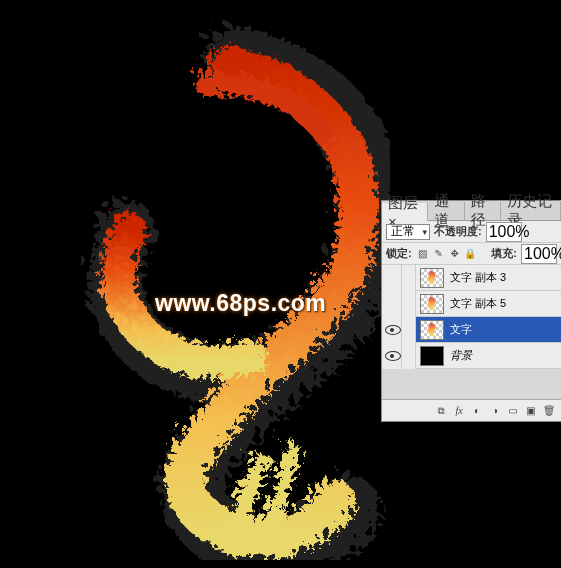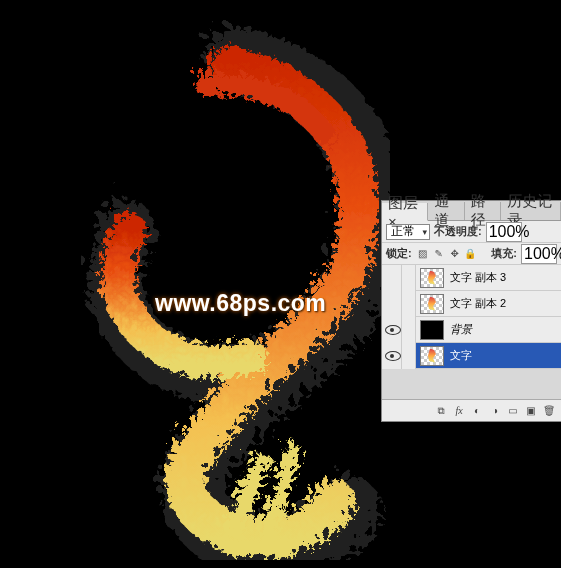--- a/index.html
+++ b/index.html
@@ -300,37 +300,37 @@
       <div class="layer-item">
         <div class="layer-vis"></div>
         <div class="layer-link"></div>
         <div class="layer-thumb thumb-trans"></div>
         <span class="layer-name normal">文字 副本 3</span>
       </div>
       <div class="layer-item">
         <div class="layer-vis"></div>
         <div class="layer-link"></div>
         <div class="layer-thumb thumb-trans"></div>
-        <span class="layer-name normal">文字 副本 2</span>
+        <span class="layer-name normal">文字 副本 5</span>
+      </div>
+      <div class="layer-item selected">
+        <div class="layer-vis">
+            <span class="eye-icon"></span>
+          </div>
+        <div class="layer-link"></div>
+        <div class="layer-thumb thumb-trans"></div>
+        <span class="layer-name normal">文字</span>
       </div>
       <div class="layer-item">
         <div class="layer-vis">
             <span class="eye-icon"></span>
           </div>
         <div class="layer-link"></div>
         <div class="layer-thumb thumb-black"></div>
         <span class="layer-name">背景</span>
-      </div>
-      <div class="layer-item selected">
-        <div class="layer-vis">
-            <span class="eye-icon"></span>
-          </div>
-        <div class="layer-link"></div>
-        <div class="layer-thumb thumb-trans"></div>
-        <span class="layer-name normal">文字</span>
       </div>
       <div class="empty-layers"></div>
     </div>
 
     <div class="panel-footer">
       <span class="footer-icon">⧉</span>
       <span class="footer-icon" style="font-style:italic;font-family:Liberation Serif, serif">fx</span>
       <span class="footer-icon">◐</span>
       <span class="footer-icon">◑</span>
       <span class="footer-icon">▭</span>

